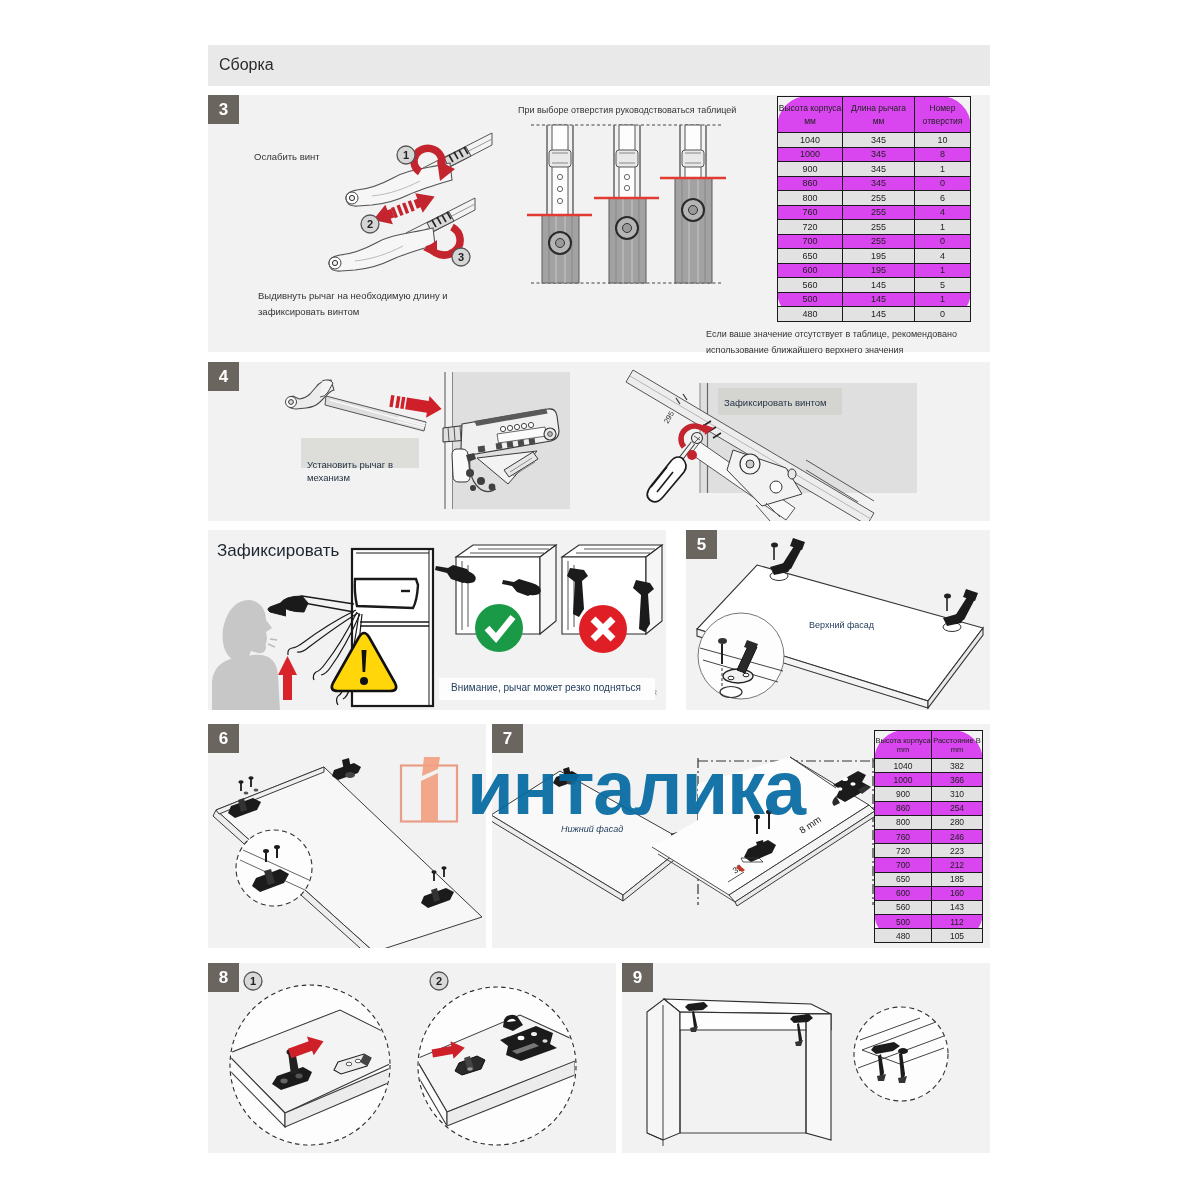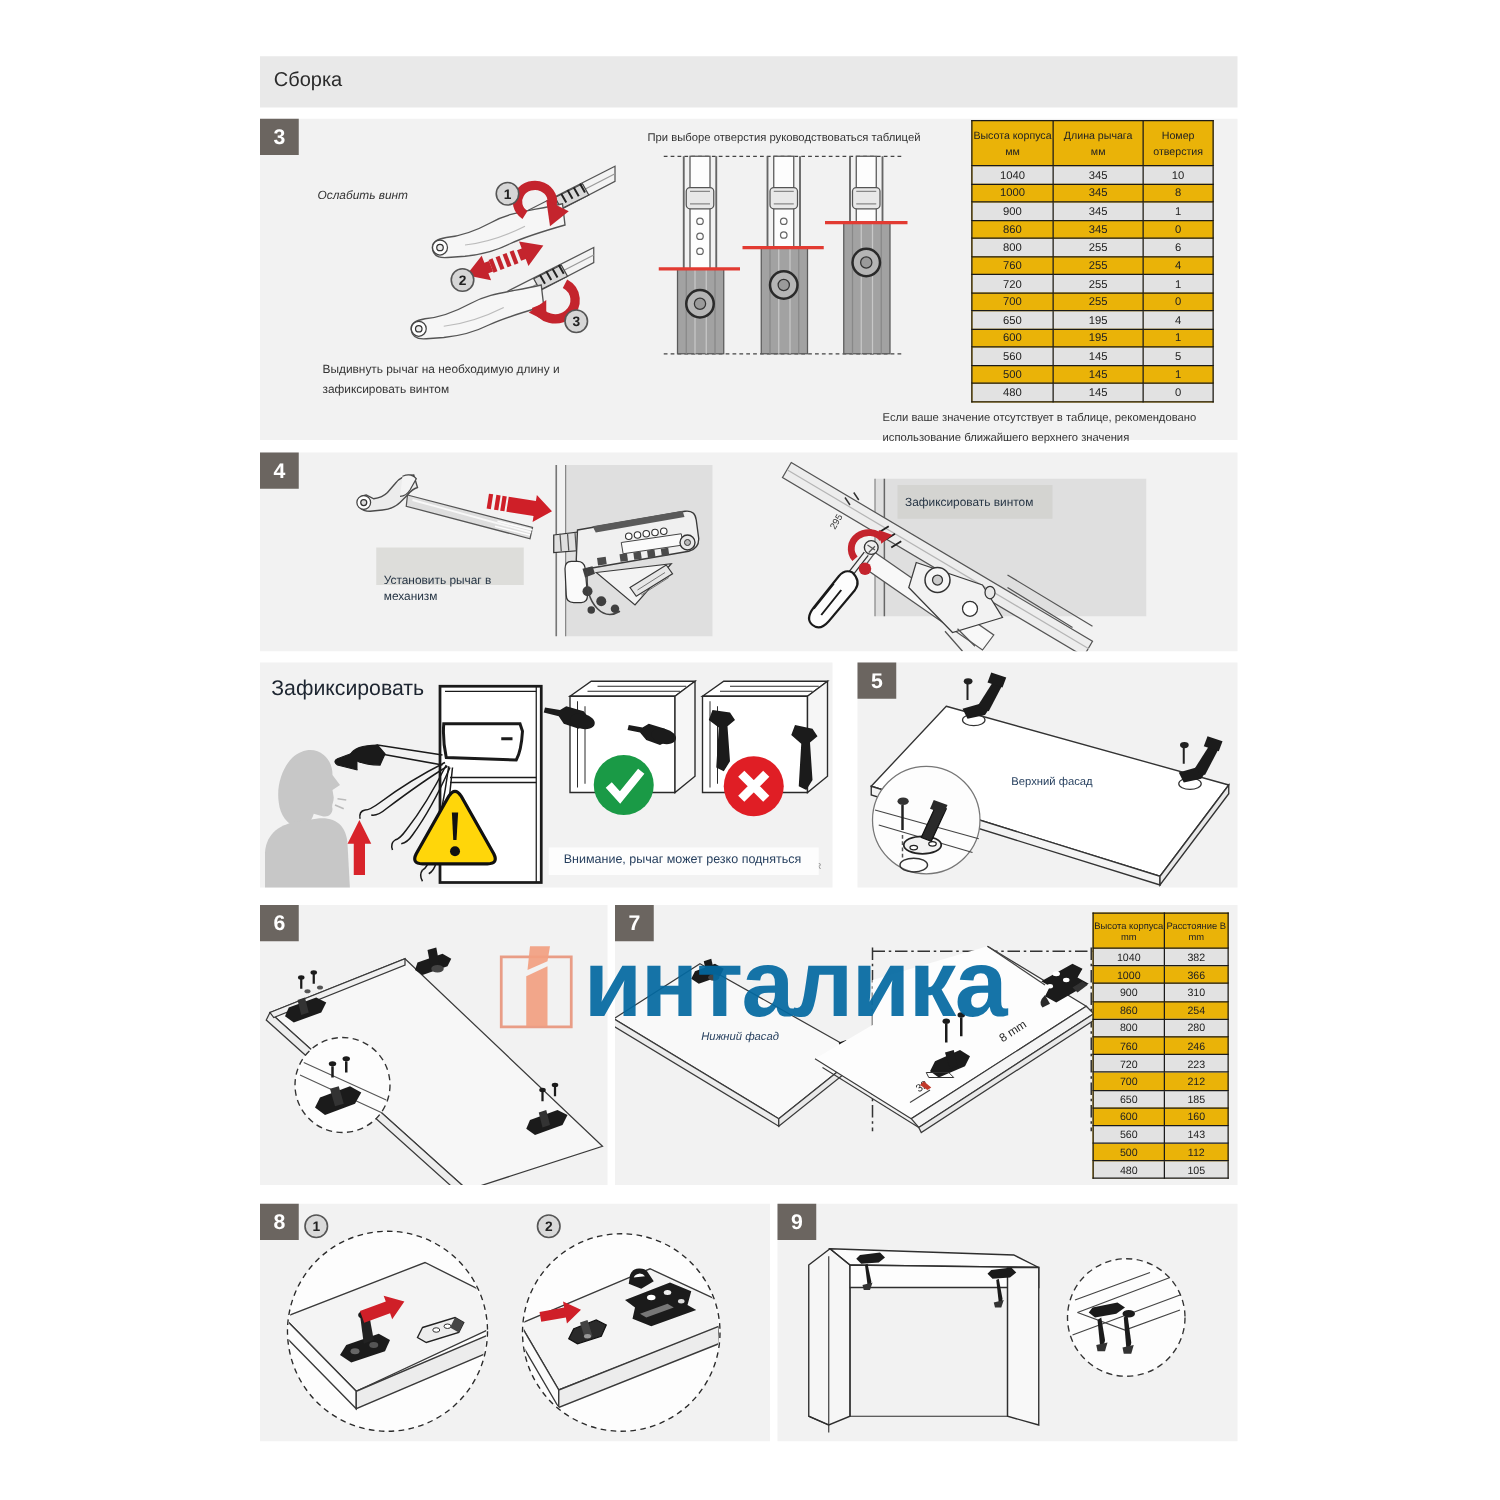--- a/index.html
+++ b/index.html
@@ -3,37 +3,37 @@
 <meta charset="utf-8">
 <style>
   html,body{margin:0;padding:0;background:#fff;}
   #page{position:relative;width:1086px;height:1200px;background:#ffffff;overflow:hidden;
         font-family:"Liberation Sans", sans-serif;color:#222;}
   .panel{position:absolute;background:#f2f2f2;}
   .numbox{position:absolute;width:31px;height:29px;background:#6b6560;color:#fff;
           font-size:17px;font-weight:bold;text-align:center;line-height:29px;}
   .lbl{position:absolute;font-size:9.5px;color:#333;}
   svg{position:absolute;overflow:hidden;}
-  table{border-collapse:collapse;background:#eab308;}
+  table{border-collapse:collapse;background:#d946ef;border-radius:31px;}
   td,th{border:1px solid #1a1a1a;text-align:center;padding:0;color:#222;}
   .tbl1 tr.g td{background:#e2e2e2;}
   .tbl1 tr td{height:13.5px;}
   .tbl2 tr td{height:13.2px;}
   .tbl2 tr.g td{background:#e2e2e2;}
 </style>
 </head>
 <body>
 <div id="page">
 
   <div style="position:absolute;left:208px;top:45px;width:782px;height:41px;background:#e9e9e9;"></div>
   <div style="position:absolute;left:219px;top:56px;font-size:16px;color:#2b2b2b;">Сборка</div>
 
   <div class="panel" style="left:208px;top:95px;width:782px;height:257px;"></div>
   <div class="numbox" style="left:208px;top:95px;">3</div>
-  <div class="lbl" style="left:254px;top:151px;font-style:italic;">Ослабить винт</div>
+  <div class="lbl" style="left:254px;top:151px;">Ослабить винт</div>
   <div class="lbl" style="left:258px;top:288px;line-height:15.5px;">Выдивнуть рычаг на необходимую длину и<br>зафиксировать винтом</div>
   <div class="lbl" style="left:518px;top:105px;font-size:9px;">При выборе отверстия руководствоваться таблицей</div>
   <div class="lbl" style="left:706px;top:327px;font-size:9px;line-height:15.5px;white-space:nowrap;">Если ваше значение отсутствует в таблице, рекомендовано<br>использование ближайшего верхнего значения</div>
 
   <div style="position:absolute;left:777px;top:96px;">
   <table class="tbl1" style="font-size:9px;">
     <tbody>
           <tr style="height:36px;font-size:8.5px;line-height:13px;">
       <td style="width:64px;">Высота корпуса<br>мм</td>
       <td style="width:71px;">Длина рычага<br>мм</td>

